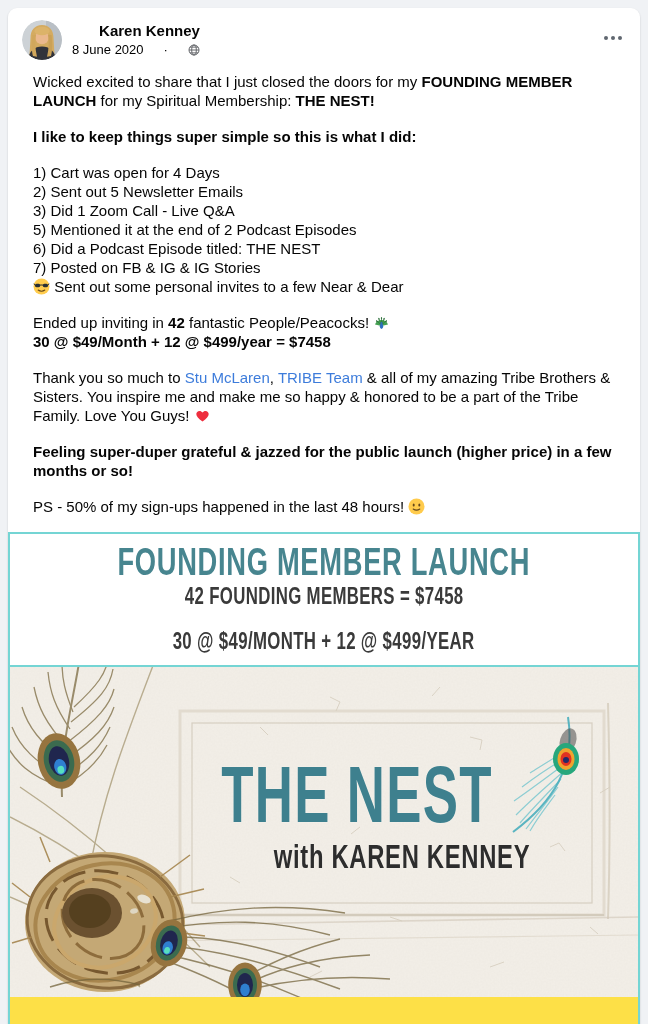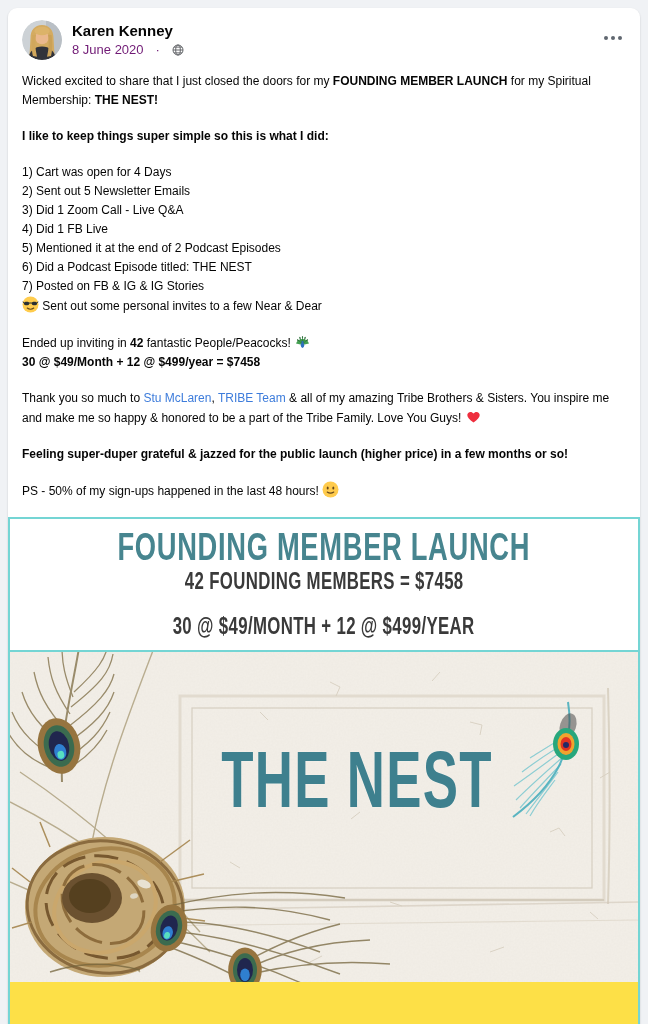--- a/index.html
+++ b/index.html
@@ -4,28 +4,28 @@
 <style>
   * { margin:0; padding:0; box-sizing:border-box; }
   html,body { width:648px; height:1024px; overflow:hidden; background:#f0f2f5;
     font-family:"Liberation Sans", sans-serif; }
   .card { position:absolute; left:8px; top:8px; width:632px; background:#fff;
     border-radius:9px; box-shadow:0 1px 2px rgba(0,0,0,.18); overflow:hidden; }
 
   
   .ph { display:flex; align-items:flex-start; padding:12px 14px 4px 14px; position:relative; }
   .avatar { width:40px; height:40px; border-radius:50%; overflow:hidden; flex:0 0 40px; cursor:pointer; }
-  .hmeta { margin-left:10px; padding-top:1px; }
+  .hmeta { margin-left:10px; padding-top:1px;text-align:right; }
   .author { font-size:15px; font-weight:700; color:#050505; line-height:19px; cursor:pointer; }
-  .sub { display:flex; align-items:center; gap:12px; font-size:13px; color:#701a75; line-height:17px; margin-top:1px; }
+  .sub { display:flex; align-items:center; gap:20px; font-size:13px; color:#000000; line-height:17px; margin-top:1px; }
   .menu { position:absolute; right:16px; top:22px; display:flex; gap:3px; cursor:pointer; padding:6px 2px; }
   .menu i { width:4px; height:4px; border-radius:50%; background:#606770; }
 
   
-  .body { padding:2px 14px 0 14px; font-size:12px; line-height:19px; color:#050505; }
+  .body { padding:2px 14px 0 14px; font-size:15px; line-height:19px; color:#050505;margin-left:11px; }
   .body p, .body .grp { margin-top:17px; }
   .body .grp div { line-height:19px; }
   b { font-weight:700; }
   .link { color:#3d7cdb; cursor:pointer; }
   .emo { display:inline-block; width:17px; height:17px; vertical-align:-3px; }
 
   
   .post-image { margin-top:16px; border:2px solid #74d5d4; cursor:pointer; }
   .banner { background:#fff; text-align:center; padding:7px 0 11px; border-bottom:2px solid #74d5d4; }
   .cx { display:inline-block; transform:scaleX(var(--sx,.7)); transform-origin:center; white-space:nowrap; font-weight:700; }
@@ -99,21 +99,20 @@
 
   <div class="body">
     <p style="margin-top:6px"><span>Wicked excited to share that I just closed the doors for my </span><b>FOUNDING MEMBER LAUNCH</b><span> for my Spiritual Membership: </span><b>THE NEST!</b></p>
 
     <p><b>I like to keep things super simple so this is what I did:</b></p>
 
     <div class="grp">
       <div>1) Cart was open for 4 Days</div>
       <div>2) Sent out 5 Newsletter Emails</div>
       <div>3) Did 1 Zoom Call - Live Q&amp;A</div>
-      <div>4) Did 1 FB Live</div>
       <div>5) Mentioned it at the end of 2 Podcast Episodes</div>
       <div>6) Did a Podcast Episode titled: THE NEST</div>
       <div>7) Posted on FB &amp; IG &amp; IG Stories</div>
       <div><svg class="emo" viewBox="0 0 17 17">
             <circle cx="8.5" cy="8.5" r="8" fill="#ffcc4d"></circle>
             <rect x="1.9" y="5.7" width="5.4" height="3.6" rx="1.7" fill="#292f33"></rect>
             <rect x="9.7" y="5.7" width="5.4" height="3.6" rx="1.7" fill="#292f33"></rect>
             <path d="M7.1 7h2.8M2 6.6L.7 5.9M15 6.6l1.3-.7" stroke="#292f33" stroke-width="1"></path>
             <path d="M5.2 12q3.3 2.5 6.6 0" stroke="#65471b" stroke-width="1.1" fill="none" stroke-linecap="round"></path>
           </svg><span> Sent out some personal invites to a few Near &amp; Dear</span></div>
@@ -279,20 +278,23 @@
           <path d="M10 -40C18 10 -5 45 -45 75" stroke="#49aebc" stroke-width="2" fill="none" opacity=".9"></path>
           <ellipse cx="10" cy="-16" rx="8" ry="13" fill="#4a4a4a" opacity=".55" transform="rotate(18 10 -16)"></ellipse>
           <ellipse cx="8" cy="2" rx="13" ry="16" fill="#27a77c"></ellipse>
           <ellipse cx="8" cy="2" rx="8.5" ry="11" fill="#f0a32e"></ellipse>
           <ellipse cx="8" cy="2" rx="5.5" ry="7" fill="#e03322"></ellipse>
           <circle cx="8" cy="3" r="3" fill="#232a68"></circle>
         </g>
       </svg>
       <div class="photo-text" style="left:347px; top:88px">
         <span class="cx nest-title">THE NEST</span>
+      </div>
+      <div class="photo-text" style="left:392px; top:172px">
+        <span class="cx nest-sub">with KAREN KENNEY</span>
       </div>
     </div>
   </div>
 
   <div class="foot">
     <div class="rxn">
       <span class="rc like">
         <svg width="11" height="11" viewBox="0 0 16 16">
             <path fill="#fff" d="M3 7h2v6H3c-.4 0-.7-.3-.7-.7V7.7C2.3 7.3 2.6 7 3 7zm3.1 6V7.1L8.4 3c.2-.3.5-.4.8-.4.5 0 .9.4.9.9v.2L9.6 6.2h2.9c.7 0 1.2.6 1.1 1.3l-.8 4.4c-.1.6-.6 1.1-1.3 1.1z"></path>
           </svg>

